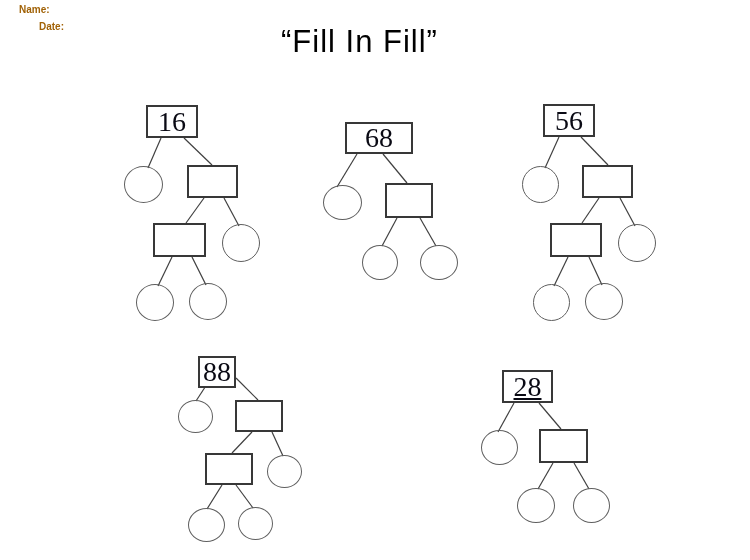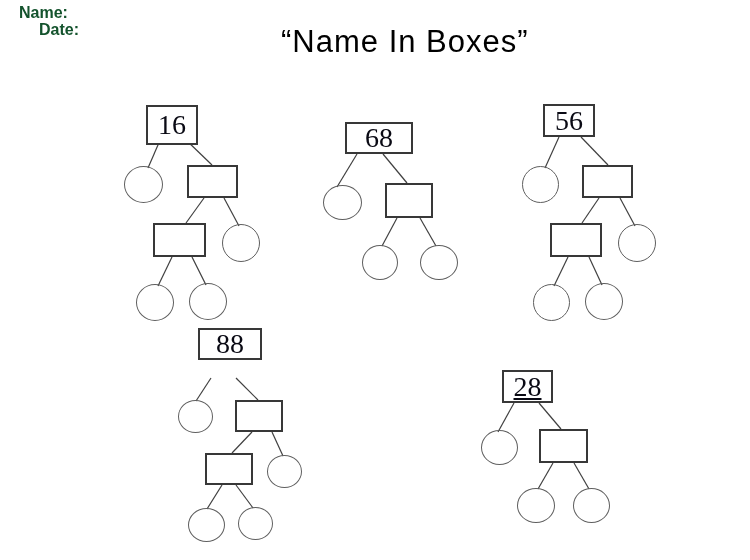--- a/index.html
+++ b/index.html
@@ -1,21 +1,21 @@
 <!DOCTYPE html>
 <html><head>
 <meta charset="utf-8">
 <style>
   html,body { margin:0; padding:0; background:#ffffff; }
   .page {
     position:relative; width:750px; height:560px; background:#ffffff;
     font-family:"Liberation Sans", sans-serif; overflow:hidden;
   }
   .hdr-label {
-    position:absolute; font-size:16px; font-weight:bold; color:#14532d;
+    position:absolute; font-size:10px; font-weight:bold; color:#a16207;
     white-space:nowrap;
     padding-left:12px;
   }
   .title {
     position:absolute; left:281px; top:24px; font-size:31px; font-weight:400;
     letter-spacing:1px; color:#000; white-space:nowrap;
   }
   .connectors { position:absolute; left:0; top:0; }
   .connectors line { stroke:#404040; stroke-width:1.2; }
   .node { position:absolute; box-sizing:border-box; }
@@ -28,21 +28,21 @@
     font-family:"Liberation Serif", serif; font-size:28px; color:#0a0a14;
   }
 </style>
 </head>
 <body>
 
 <div class="page">
 
   <div class="hdr-label" style="left:7px; top:4px;">Name:</div>
   <div class="hdr-label" style="left:27px; top:21px;">Date:</div>
-  <div class="title">“Name In Boxes”</div>
+  <div class="title">“Fill In Fill”</div>
 
   <svg class="connectors" width="750" height="560">
 
     <g>
       <line x1="161" y1="138" x2="148" y2="168"></line>
       <line x1="184" y1="138" x2="212" y2="165"></line>
       <line x1="204" y1="198" x2="186" y2="223"></line>
       <line x1="224" y1="198" x2="239" y2="226"></line>
       <line x1="172" y1="257" x2="158" y2="286"></line>
       <line x1="192" y1="257" x2="206" y2="285"></line>
@@ -75,21 +75,21 @@
 
     <g>
       <line x1="514" y1="403" x2="498" y2="432"></line>
       <line x1="539" y1="403" x2="561" y2="429"></line>
       <line x1="553" y1="463" x2="538" y2="489"></line>
       <line x1="574" y1="463" x2="589" y2="489"></line>
     </g>
   </svg>
 
   <div>
-    <div class="node box root" style="left:146px; top:105px; width:52px; height:40px;">16</div>
+    <div class="node box root" style="left:146px; top:105px; width:52px; height:33px;">16</div>
     <div class="node circle" style="left:124px; top:166px; width:39px; height:37px;"></div>
     <div class="node box" style="left:187px; top:165px; width:51px; height:33px;"></div>
     <div class="node box" style="left:153px; top:223px; width:53px; height:34px;"></div>
     <div class="node circle" style="left:222px; top:224px; width:38px; height:38px;"></div>
     <div class="node circle" style="left:136px; top:284px; width:38px; height:37px;"></div>
     <div class="node circle" style="left:189px; top:283px; width:38px; height:37px;"></div>
   </div>
 
   <div>
     <div class="node box root" style="left:345px; top:122px; width:68px; height:32px;">68</div>
@@ -103,21 +103,21 @@
     <div class="node box root" style="left:543px; top:104px; width:52px; height:33px;">56</div>
     <div class="node circle" style="left:522px; top:166px; width:37px; height:37px;"></div>
     <div class="node box" style="left:582px; top:165px; width:51px; height:33px;"></div>
     <div class="node box" style="left:550px; top:223px; width:52px; height:34px;"></div>
     <div class="node circle" style="left:618px; top:224px; width:38px; height:38px;"></div>
     <div class="node circle" style="left:533px; top:284px; width:37px; height:37px;"></div>
     <div class="node circle" style="left:585px; top:283px; width:38px; height:37px;"></div>
   </div>
 
   <div>
-    <div class="node box root" style="left:198px; top:328px; width:64px; height:32px;">88</div>
+    <div class="node box root" style="left:198px; top:356px; width:38px; height:32px;">88</div>
     <div class="node circle" style="left:178px; top:400px; width:35px; height:33px;"></div>
     <div class="node box" style="left:235px; top:400px; width:48px; height:32px;"></div>
     <div class="node box" style="left:205px; top:453px; width:48px; height:32px;"></div>
     <div class="node circle" style="left:267px; top:455px; width:35px; height:33px;"></div>
     <div class="node circle" style="left:188px; top:508px; width:37px; height:34px;"></div>
     <div class="node circle" style="left:238px; top:507px; width:35px; height:33px;"></div>
   </div>
 
   <div>
     <div class="node box root" style="left:502px; top:370px; width:51px; height:33px;text-decoration:underline;">28</div>

